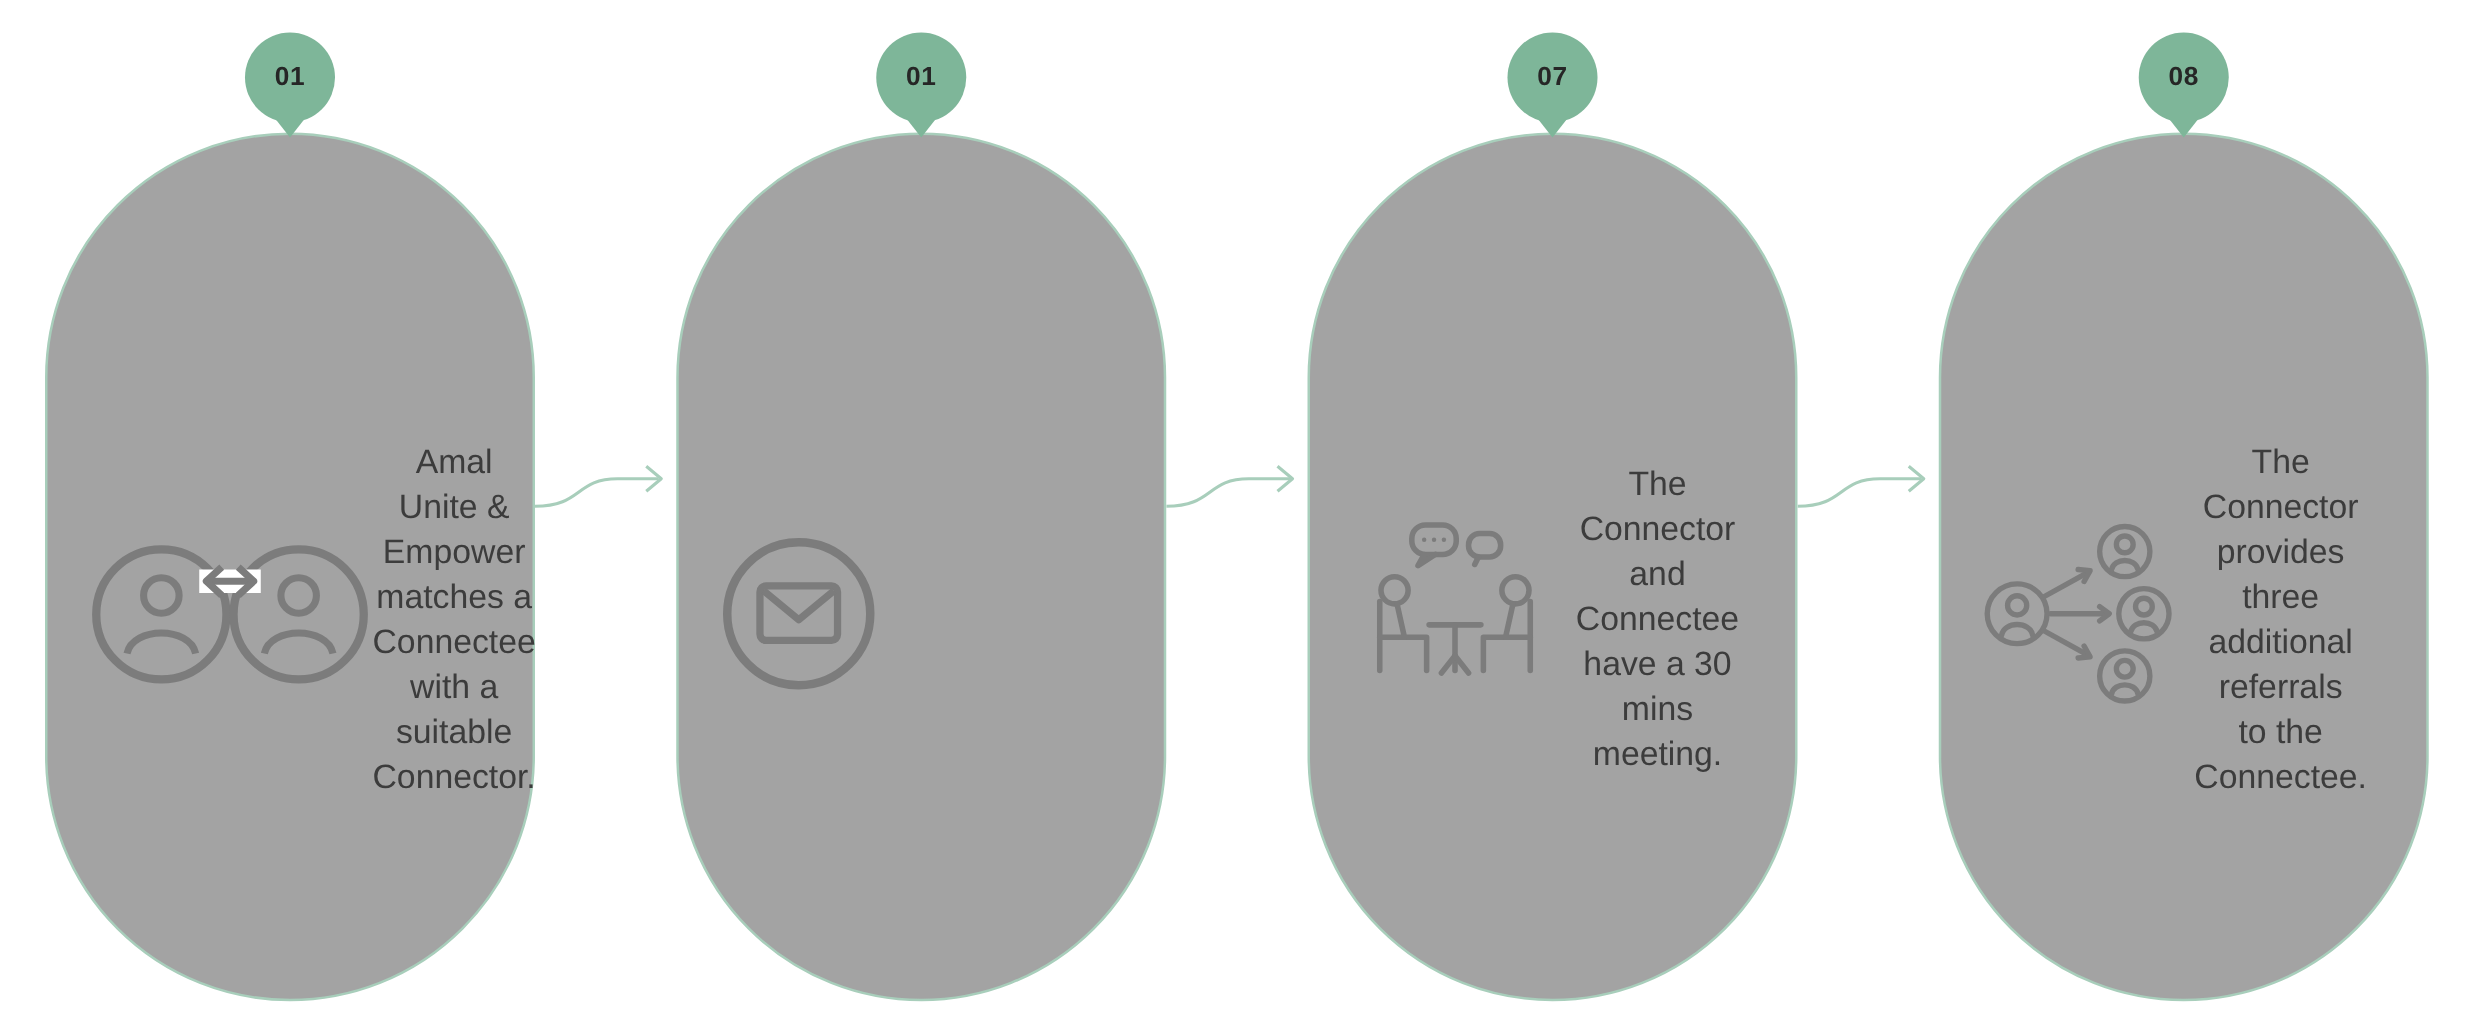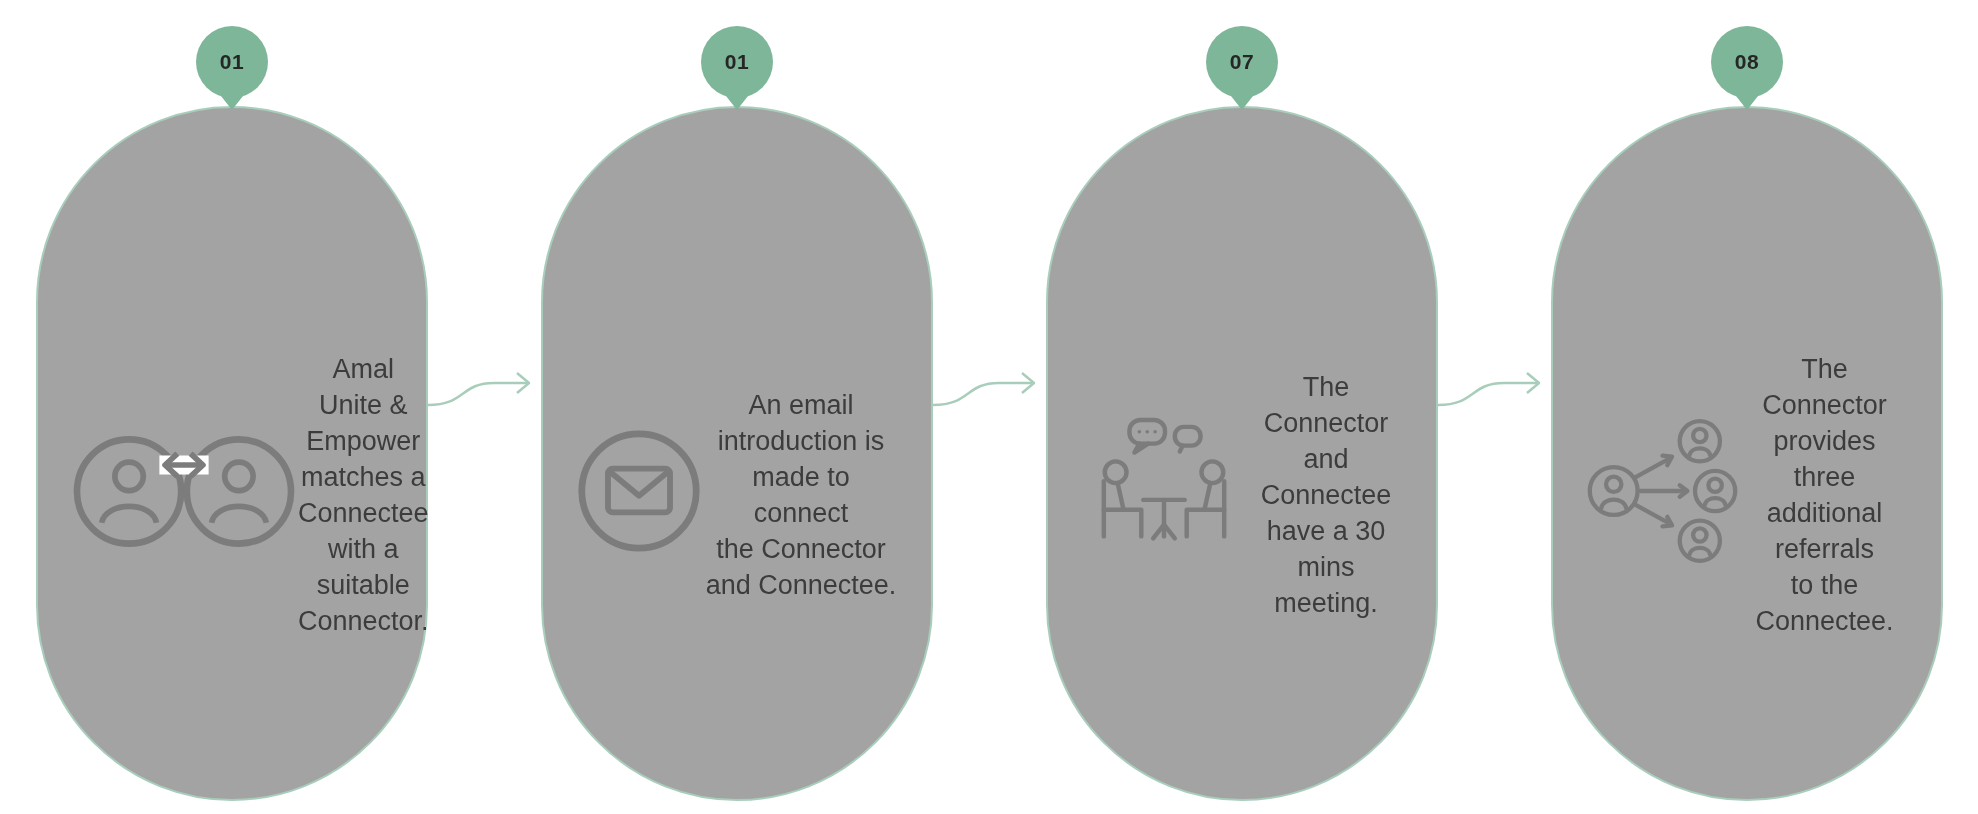--- a/index.html
+++ b/index.html
@@ -103,25 +103,20 @@
     </div>
     <div class="badge-tail"></div>
     <div class="capsule">
       <div class="icon-box" aria-label="email-introduction-icon">
         <svg width="128" height="128" viewBox="0 0 132 132" fill="none" stroke="currentColor">
           <circle cx="66" cy="66" r="59" stroke-width="7"></circle>
           <rect x="34" y="43" width="64" height="45" rx="5" stroke-width="6"></rect>
           <path d="M 37 47 L 66 71 L 95 47" stroke-width="6" stroke-linejoin="round"></path>
         </svg>
       </div>
-      <p class="step-text">An email
-introduction is
-made to connect
-the Connector
-and Connectee.</p>
     </div>
   </div>
 
   <div class="arrow">
     <svg width="113" height="44" viewBox="0 0 113 44" fill="none" stroke="currentColor" stroke-width="2.5">
       <path d="M 0 33 C 38 33, 32 11, 66 11 L 99 11"></path>
       <path d="M 89 1 L 101 11 L 89 21" stroke-linejoin="round"></path>
     </svg>
   </div>
 

